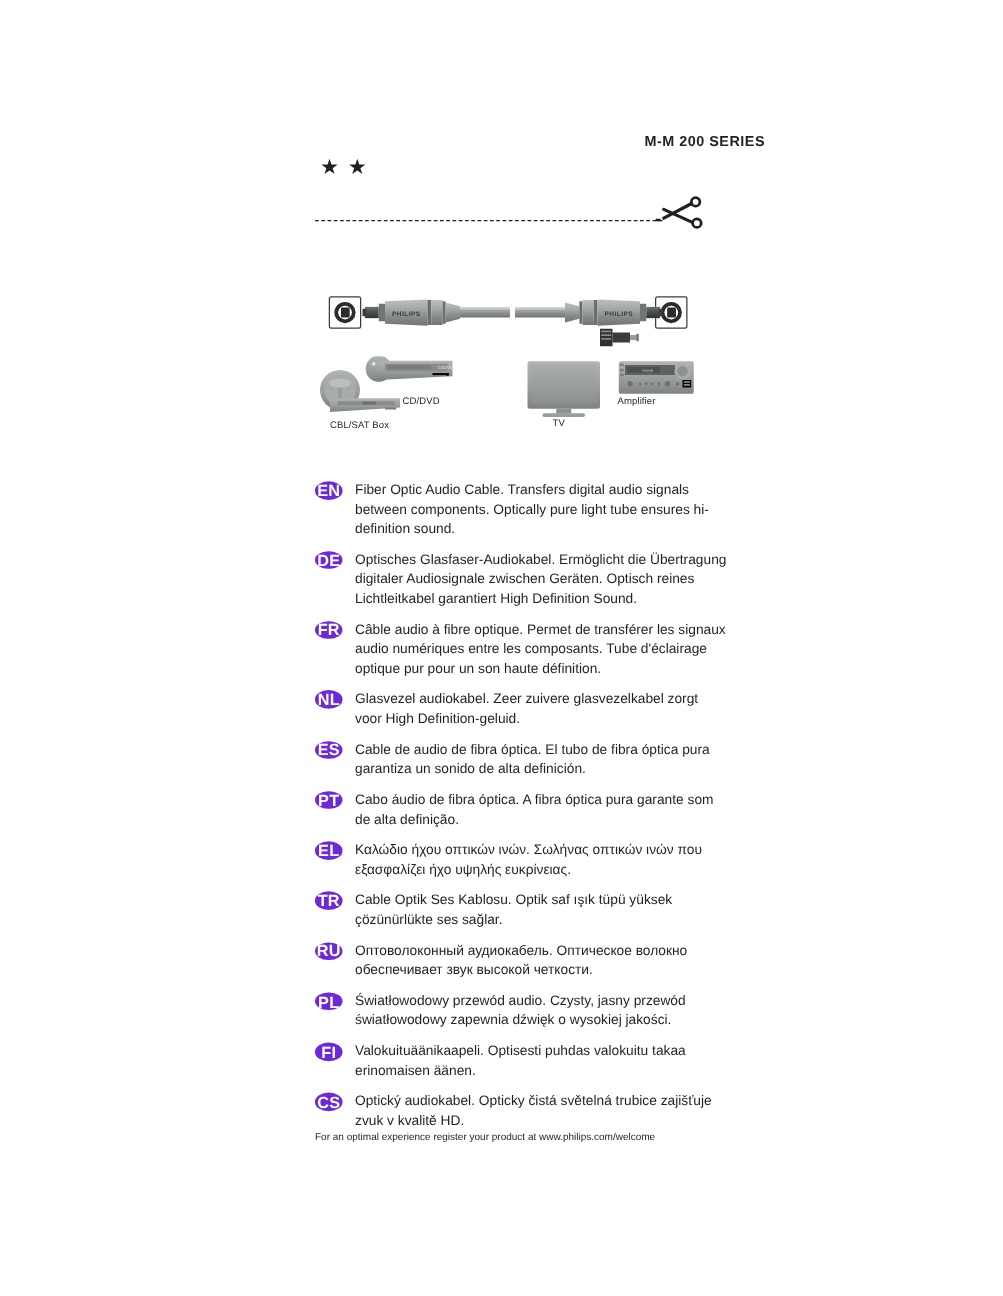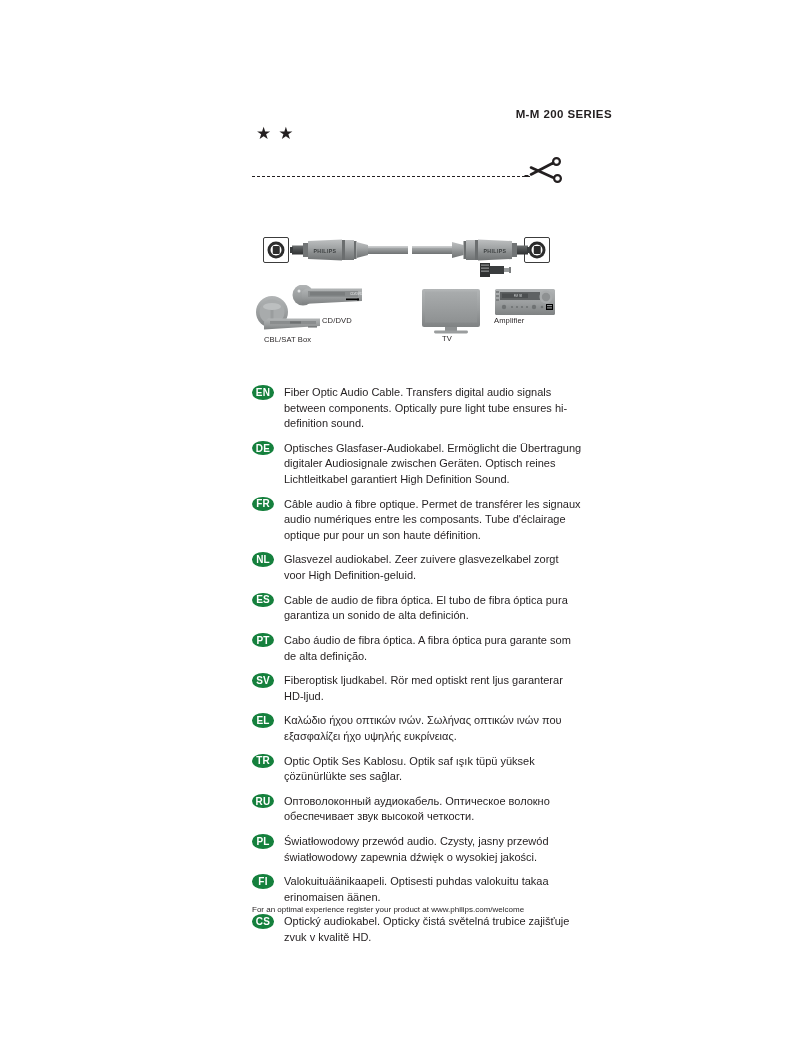--- a/index.html
+++ b/index.html
@@ -148,24 +148,24 @@
   .lang-row {
     position: relative;
     display: flex;
     align-items: flex-start;
     margin-bottom: 9px;
   }
   .lang-badge {
     flex: 0 0 auto;
     width: 22px;
     height: 14.5px;
-    background: #15803d;
+    background: #6d28d9;
     border-radius: 50%;
     color: #ffffff;
-    font-size: 10px;
+    font-size: 13px;
     font-weight: bold;
     letter-spacing: 0.2px;
     display: flex;
     align-items: center;
     justify-content: center;
     margin-top: 0px;
   }
   .lang-text {
     margin-left: 10px;
     font-size: 11px;
@@ -386,33 +386,29 @@
       <span class="lang-text">Cable de audio de fibra óptica. El tubo de fibra óptica pura garantiza un sonido de alta definición.</span>
     </div>
 
     <div class="lang-row">
       <span class="lang-badge">PT</span>
       <span class="lang-text">Cabo áudio de fibra óptica. A fibra óptica pura garante som de alta definição.</span>
     </div>
 
 
 
-    <div class="lang-row">
-      <span class="lang-badge">SV</span>
-      <span class="lang-text">Fiberoptisk ljudkabel. Rör med optiskt rent ljus garanterar HD-ljud.</span>
-    </div>
 
     <div class="lang-row">
       <span class="lang-badge">EL</span>
       <span class="lang-text">Καλώδιο ήχου οπτικών ινών. Σωλήνας οπτικών ινών που εξασφαλίζει ήχο υψηλής ευκρίνειας.</span>
     </div>
 
     <div class="lang-row">
       <span class="lang-badge">TR</span>
-      <span class="lang-text">Optic Optik Ses Kablosu. Optik saf ışık tüpü yüksek çözünürlükte ses sağlar.</span>
+      <span class="lang-text">Cable Optik Ses Kablosu. Optik saf ışık tüpü yüksek çözünürlükte ses sağlar.</span>
     </div>
 
     <div class="lang-row">
       <span class="lang-badge">RU</span>
       <span class="lang-text">Оптоволоконный аудиокабель. Оптическое волокно обеспечивает звук высокой четкости.</span>
     </div>
 
     <div class="lang-row">
       <span class="lang-badge">PL</span>
       <span class="lang-text">Światłowodowy przewód audio. Czysty, jasny przewód światłowodowy zapewnia dźwięk o wysokiej jakości.</span>

